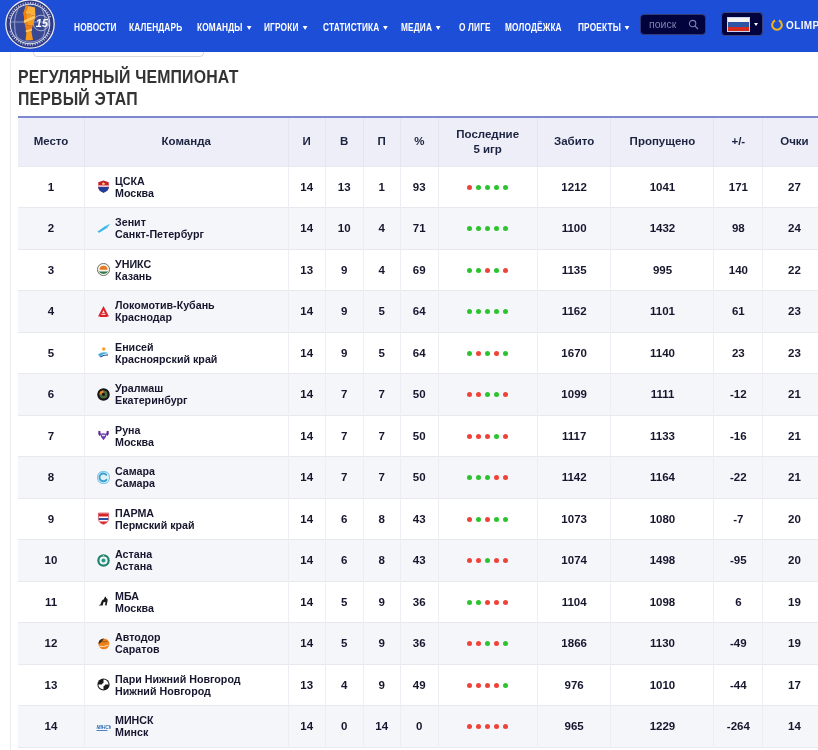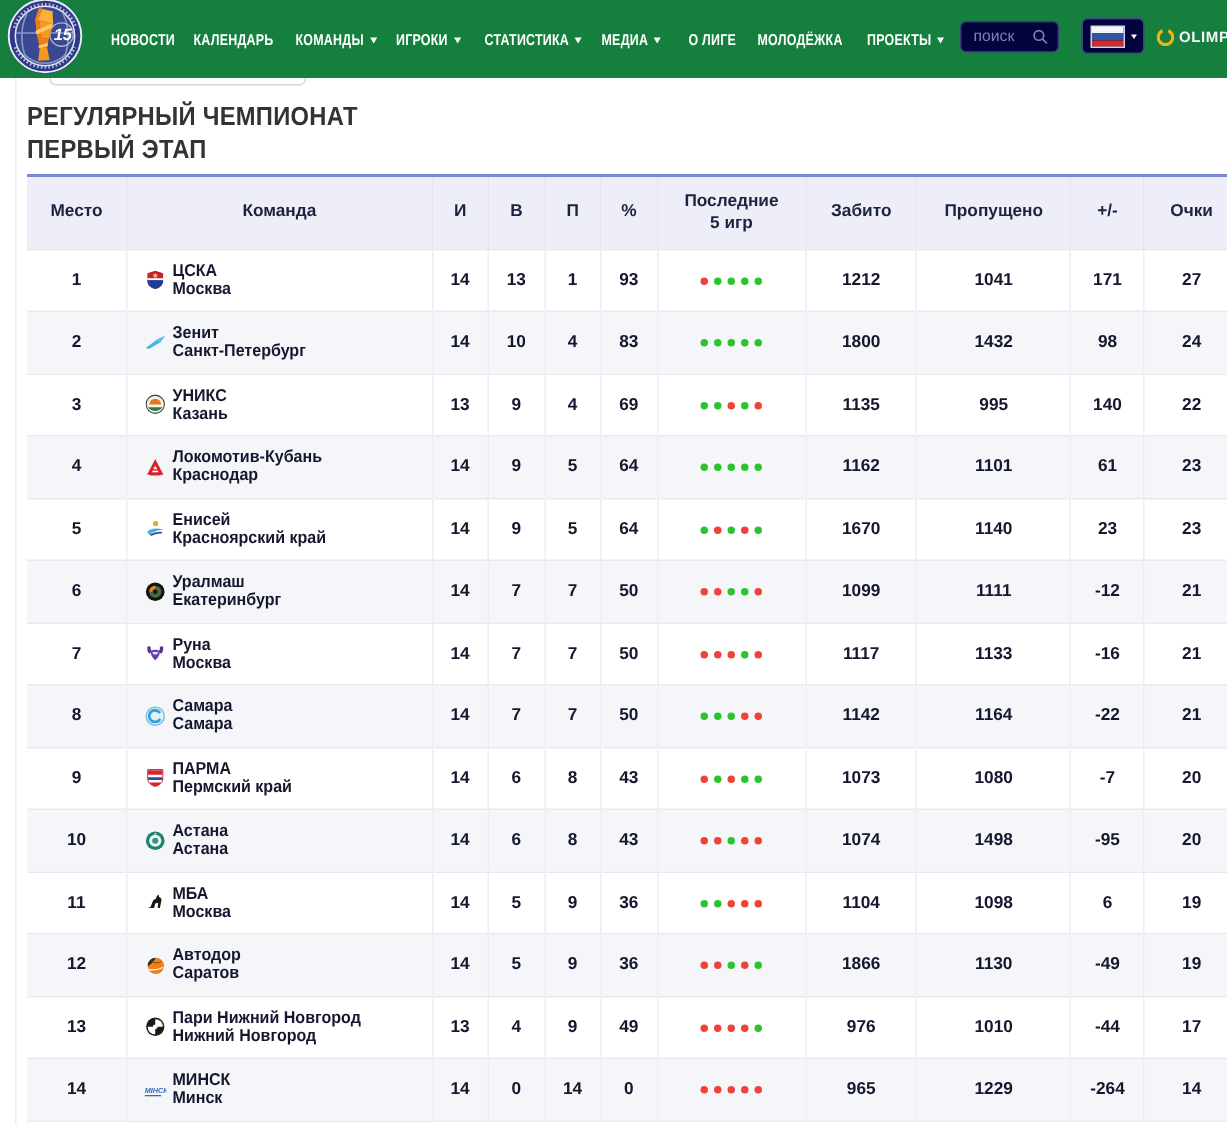--- a/index.html
+++ b/index.html
@@ -1,16 +1,16 @@
 <!DOCTYPE html>
 <html><head><meta charset="utf-8"><title>Таблица</title><style>
 *{margin:0;padding:0;box-sizing:border-box}
 html,body{width:818px;height:750px;overflow:hidden;background:#fff;font-family:"Liberation Sans",sans-serif;position:relative}
 .sliver{position:absolute;left:33px;top:38px;width:171px;height:19px;background:#fff;border:1px solid #d9d9d9;border-radius:4px;z-index:1}
-.nav{position:absolute;left:0;top:0;width:818px;height:52px;background:#15803d;z-index:5}
+.nav{position:absolute;left:0;top:0;width:818px;height:52px;background:#1d4ed8;z-index:5}
 .mi{position:absolute;top:20.5px;font-size:10.5px;font-weight:bold;color:#fff;letter-spacing:0.2px;white-space:nowrap;transform:scaleX(0.79);transform-origin:0 0}
 .caret{display:inline-block;width:0;height:0;border-left:3.5px solid transparent;border-right:3.5px solid transparent;border-top:4px solid #fff;margin-left:5px;vertical-align:1px}
 .vtb{position:absolute;left:2px;top:-1px;z-index:6}
 .search{position:absolute;left:640px;top:13.5px;width:66px;height:21px;background:#02023c;border:1px solid #343a78;border-radius:4px;color:#7d84ad;font-size:10.5px;line-height:19px;padding-left:8px}
 .search svg{position:absolute;right:6px;top:4.5px}
 .flagbox{position:absolute;left:721px;top:12px;width:42px;height:24px;background:#02023c;border:1px solid #3f447f;border-radius:4px}
 .flag{position:absolute;left:6px;top:5px;width:21px;height:13px;outline:1px solid #cfd4e8}
 .flag i{display:block;height:4.33px}
 .fcaret{position:absolute;right:4.5px;top:10px;width:0;height:0;border-left:2.8px solid transparent;border-right:2.8px solid transparent;border-top:3.6px solid #fff}
 .olimp{position:absolute;left:771px;top:19px;z-index:6}
@@ -134,23 +134,23 @@
         </tr>
 <tr class="alt">
           <td>2</td>
           <td class="team"><span class="lg"><svg width="17" height="17" viewBox="0 0 17 17">
                 <path d="M0.5,12.8 L9.5,6.2 L16.5,2.8 L13,8 L3,13.8 Z" fill="#41b6e6"></path>
                 <path d="M9.5,6.2 L16.5,2.8 L13,8 Z" fill="#55c2ee"></path>
               </svg></span><span class="tn">Зенит<br>Санкт-Петербург</span></td>
           <td>14</td>
           <td>10</td>
           <td>4</td>
-          <td>83</td>
+          <td>71</td>
           <td><span class="dots"><i style="background:#2cc42e"></i><i style="background:#2cc42e"></i><i style="background:#2cc42e"></i><i style="background:#2cc42e"></i><i style="background:#2cc42e"></i></span></td>
-          <td>1800</td>
+          <td>1100</td>
           <td>1432</td>
           <td>98</td>
           <td class="last">24</td>
         </tr>
 <tr>
           <td>3</td>
           <td class="team"><span class="lg"><svg width="17" height="17" viewBox="0 0 17 17">
                 <circle cx="8.5" cy="8.5" r="7.8" fill="#f6f2e8" stroke="#3c3c34" stroke-width="0.9"></circle>
                 <path d="M3.5,8.7 a5,5 0 0 1 10,0 Z" fill="#e87722"></path>
                 <path d="M2.2,11 h12.6 a7.8,7.8 0 0 1 -12.6,0 Z" fill="#2e7d4f"></path>

